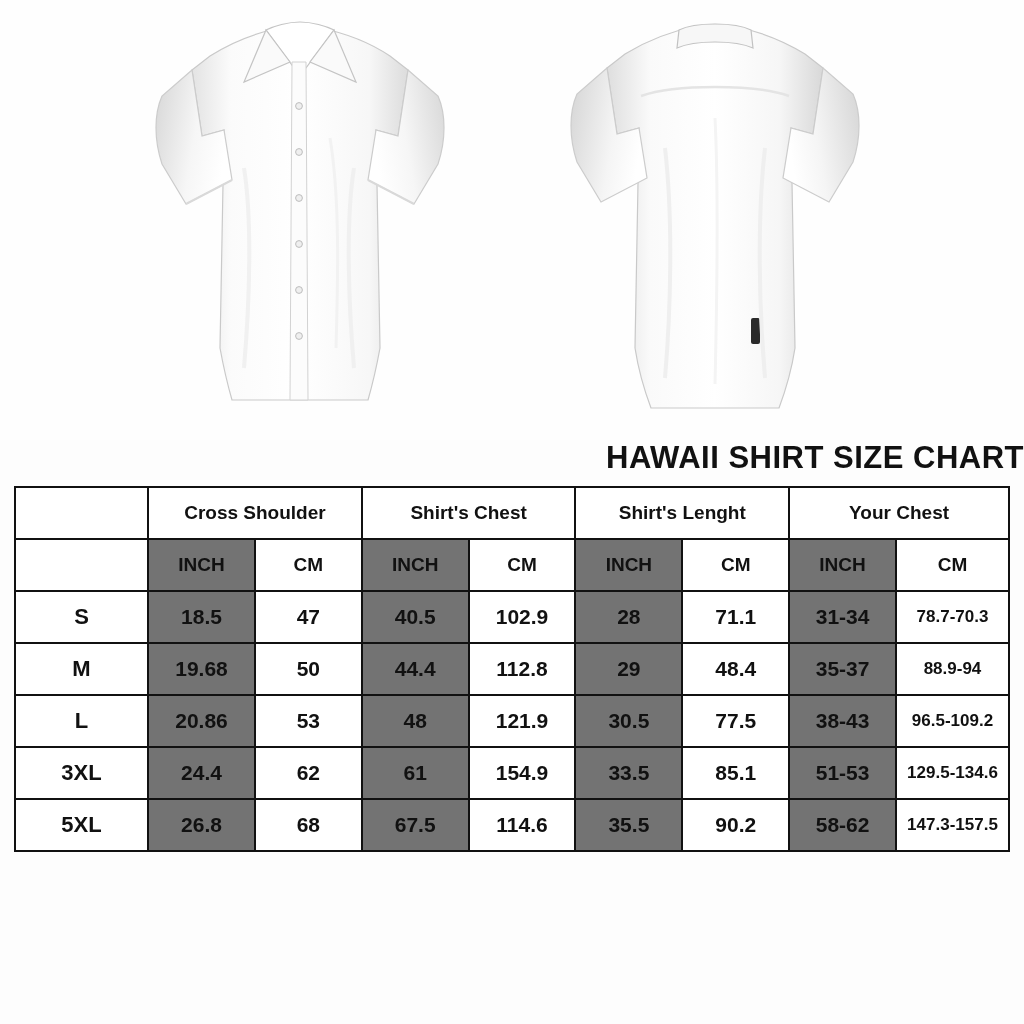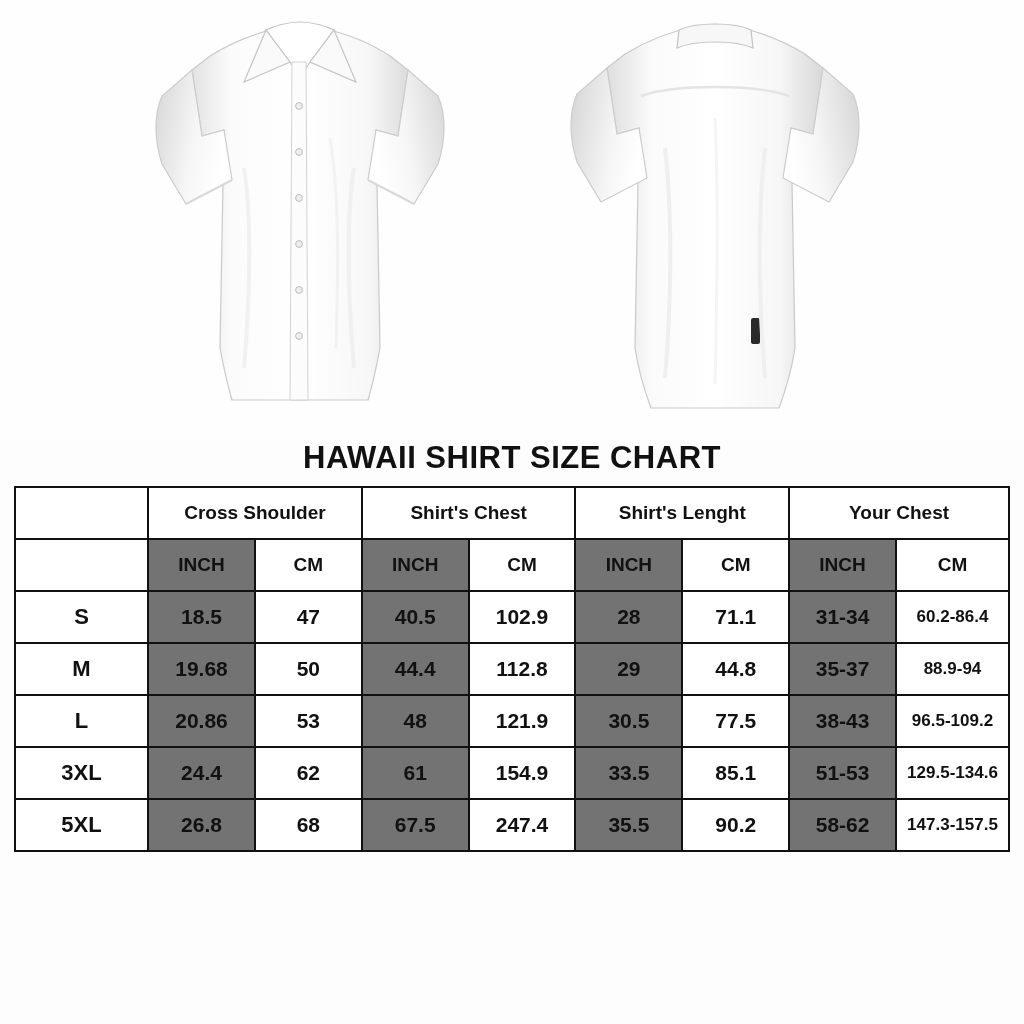--- a/index.html
+++ b/index.html
@@ -36,21 +36,21 @@
     width: 320px;
     height: 410px;
   }
   .shirt.front { left: 140px; }
   .shirt.back  { left: 555px; }
 
   .shirt svg { display: block; width: 100%; height: 100%; }
 
   
   .chart-title {
-    text-align: center;
+    text-align: right;
     font-size: 31px;
     font-weight: bold;
     letter-spacing: 0.5px;
     color: #111;
     margin: 0 0 10px 0;
     font-family: "Liberation Sans", sans-serif;
   }
 
   
   .table-wrap {
@@ -251,30 +251,30 @@
       <tbody>
         <tr>
           <td class="size-label">S</td>
           <td class="val hl">18.5</td>
           <td class="val">47</td>
           <td class="val hl">40.5</td>
           <td class="val">102.9</td>
           <td class="val hl">28</td>
           <td class="val">71.1</td>
           <td class="val hl">31-34</td>
-          <td class="val small">60.2-86.4</td>
+          <td class="val small">78.7-70.3</td>
         </tr>
         <tr>
           <td class="size-label">M</td>
           <td class="val hl">19.68</td>
           <td class="val">50</td>
           <td class="val hl">44.4</td>
           <td class="val">112.8</td>
           <td class="val hl">29</td>
-          <td class="val">44.8</td>
+          <td class="val">48.4</td>
           <td class="val hl">35-37</td>
           <td class="val small">88.9-94</td>
         </tr>
         <tr>
           <td class="size-label">L</td>
           <td class="val hl">20.86</td>
           <td class="val">53</td>
           <td class="val hl">48</td>
           <td class="val">121.9</td>
           <td class="val hl">30.5</td>
@@ -291,21 +291,21 @@
           <td class="val hl">33.5</td>
           <td class="val">85.1</td>
           <td class="val hl">51-53</td>
           <td class="val small">129.5-134.6</td>
         </tr>
         <tr>
           <td class="size-label">5XL</td>
           <td class="val hl">26.8</td>
           <td class="val">68</td>
           <td class="val hl">67.5</td>
-          <td class="val">247.4</td>
+          <td class="val">114.6</td>
           <td class="val hl">35.5</td>
           <td class="val">90.2</td>
           <td class="val hl">58-62</td>
           <td class="val small">147.3-157.5</td>
         </tr>
       </tbody>
     </table>
   </div>
 
 </div>

